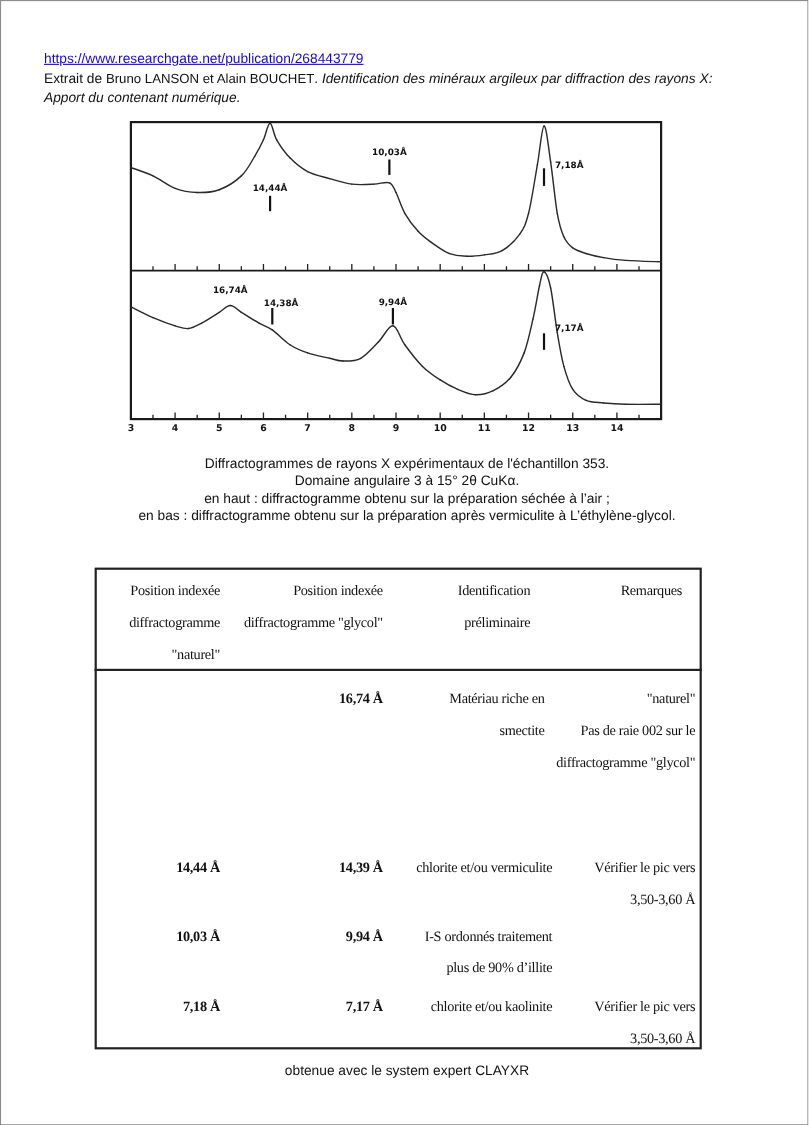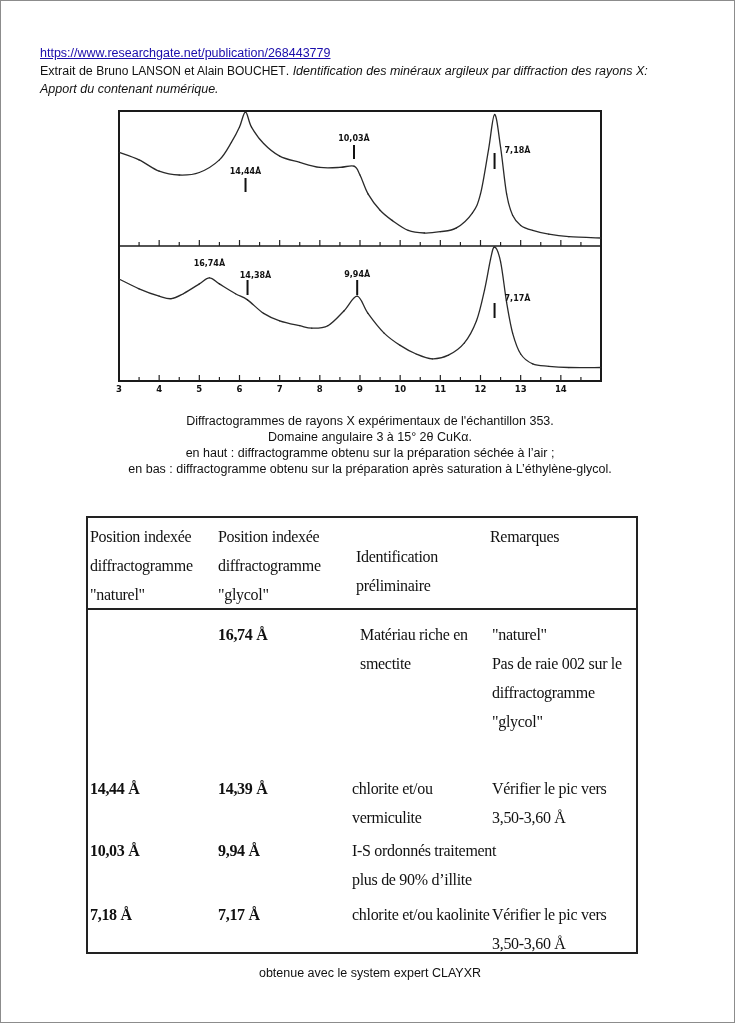--- a/index.html
+++ b/index.html
@@ -15,22 +15,22 @@
   .header i { font-style: italic; }
   svg.chart { position: absolute; left: 0; top: 0; }
   .chart text { font-family: "DejaVu Sans", sans-serif; font-weight: bold; fill: #111; }
   .caption { position: absolute; font-family: "Liberation Sans", sans-serif; font-size: 12.5px;
     line-height: 16px; color: #111; text-align: center; }
   .cap1 { left: 40px; top: 413px; width: 660px; }
   .cap2 { left: 40px; top: 965px; width: 660px; }
   .table-frame { position: absolute; left: 86px; top: 516px; width: 548px; height: 434px;
     border: 2px solid #222; border-right-width: 2px; box-sizing: content-box; }
   .hdr-divider { position: absolute; left: 86px; top: 608px; width: 552px; height: 2px; background: #222; }
-  .tcell { position: absolute; font-family: "Liberation Serif", serif; font-size: 16px; line-height: 29px;
-    color: #111; text-align: left; letter-spacing: -0.3px; }
+  .tcell { position: absolute; font-family: "Liberation Serif", serif; font-size: 13px; line-height: 29px;
+    color: #111; text-align: right; letter-spacing: -0.3px; }
   .tcell.b { font-weight: bold; }
   .tcell span { display: block; }
 </style>
 </head>
 <body>
 
 <div class="page"></div>
 
 <div class="header">
   <div><a>https://www.researchgate.net/publication/268443779</a></div>
@@ -199,36 +199,36 @@
       <text x="357.18833333333333" y="277" font-size="8" text-anchor="middle">9,94Å</text>
       <line x1="494.55833333333334" y1="303" x2="494.55833333333334" y2="318" stroke="#111" stroke-width="2"></line>
       <text x="504.55833333333334" y="301" font-size="8" text-anchor="start">7,17Å</text>
     </g>
 </svg>
 
 <div class="caption cap1">
   <div>Diffractogrammes de rayons X expérimentaux de l'échantillon 353.</div>
   <div>Domaine angulaire 3 à 15° 2θ CuKα.</div>
   <div>en haut : diffractogramme obtenu sur la préparation séchée à l’air ;</div>
-  <div>en bas : diffractogramme obtenu sur la préparation après saturation à L’éthylène-glycol.</div>
+  <div>en bas : diffractogramme obtenu sur la préparation après vermiculite à L’éthylène-glycol.</div>
 </div>
 
 <div class="table-frame"></div>
 <div class="hdr-divider"></div>
 
 <div class="tcell" style="left:90px; top:522px; width:110px;">
   <span>Position indexée</span>
   <span>diffractogramme</span>
   <span>"naturel"</span>
 </div>
 <div class="tcell" style="left:218px; top:522px; width:130px;">
   <span>Position indexée</span>
   <span>diffractogramme "glycol"</span>
 </div>
-<div class="tcell" style="left:356px; top:522px; width:110px;margin-top:20px;">
+<div class="tcell" style="left:372px; top:522px; width:110px;">
   <span>Identification</span>
   <span>préliminaire</span>
 </div>
 <div class="tcell" style="left:490px; top:522px; width:130px;">
   <span>Remarques</span>
 </div>
 
 <div class="tcell b" style="left:218px; top:620px; width:130px;">
   <span>16,74 Å</span>
 </div>

